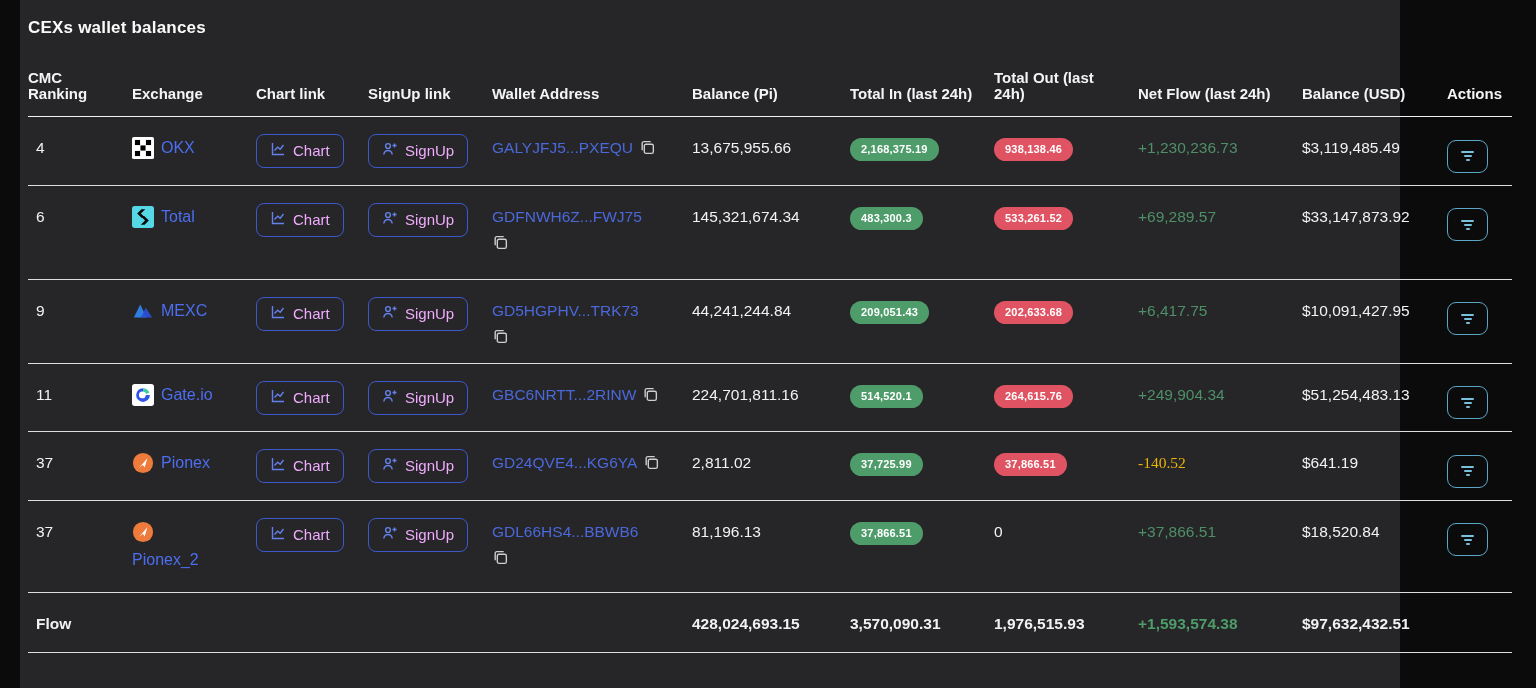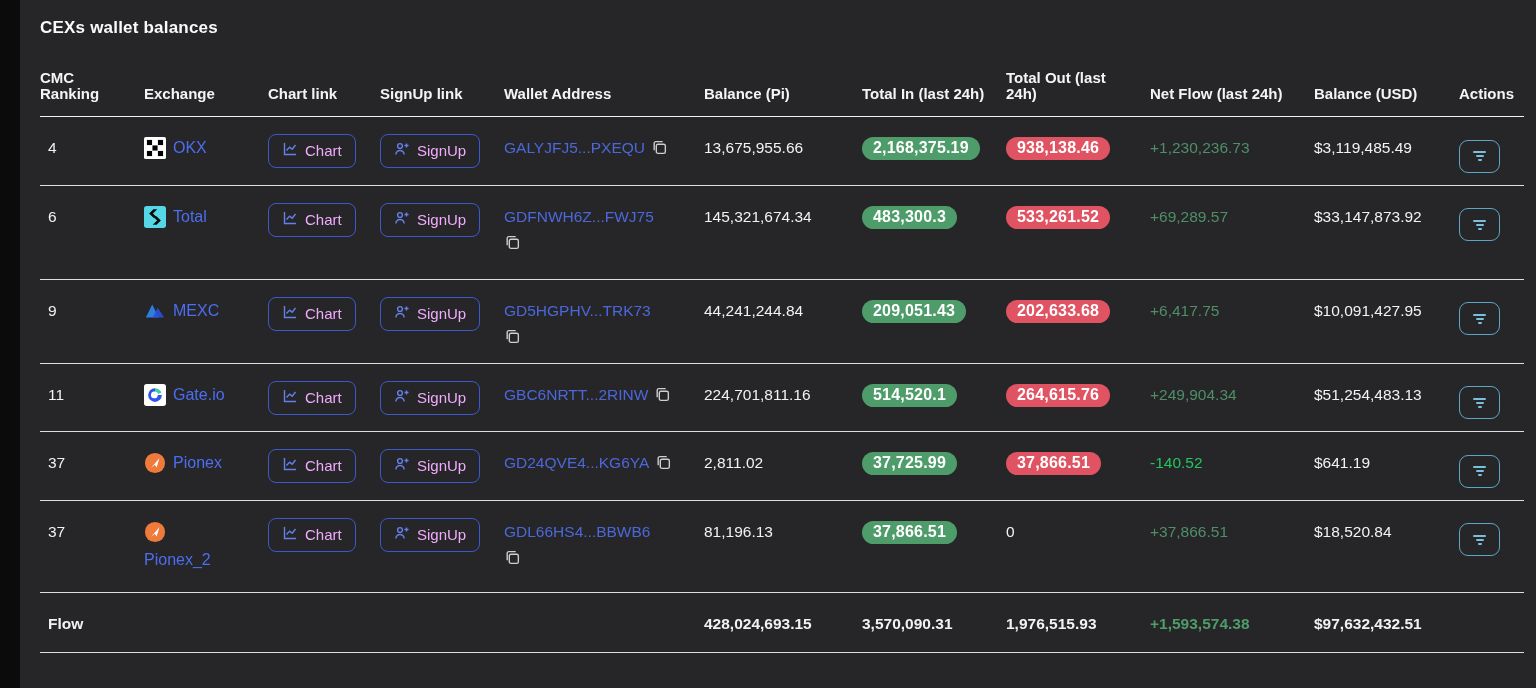--- a/index.html
+++ b/index.html
@@ -4,24 +4,24 @@
 <style>
   * { margin: 0; padding: 0; box-sizing: border-box; }
   html, body { width: 1536px; height: 688px; overflow: hidden; }
   body {
     background: #0b0b0c;
     font-family: "Liberation Sans", "DejaVu Sans", sans-serif;
     color: #f1f2f4;
   }
   .panel {
     margin-left: 20px;
-    width: 1516px;
+    width: 1380px;
     height: 688px;
     background: #262628;
-    padding: 0 20px;
+    padding: 0 8px;
   }
   .page-title {
     padding-top: 18px;
     font-size: 17px;
     font-weight: bold;
     color: #fafafa;
     letter-spacing: .2px;
   }
   table.cex-table {
     table-layout: fixed;
@@ -80,33 +80,33 @@
   .addr-link { color: #4b68da; text-decoration: none; cursor: pointer; font-size: 15.5px; }
   .copy-btn {
     display: inline-block; vertical-align: -3px; margin-left: 6px;
     cursor: pointer; line-height: 0;
   }
   .copy-btn svg { width: 17px; height: 17px; stroke: #cfcfcf; }
   .addr-line2 { margin-top: 4px; }
   .addr-line2 .copy-btn { margin-left: 0; }
   .badge {
     display: inline-block;
-    font-size: 16px;
+    font-size: 11px;
     font-weight: bold;
     color: #ffffff;
     padding: 4px 11px 5px;
     border-radius: 13px;
     line-height: 14px;
     margin-top: 0px;
     letter-spacing: .2px;
   }
   .badge.green { background: #4f9c6b; }
   .badge.red { background: #df5362; }
   .flow-pos { color: #4e8f68; }
-  .flow-neg { color: #22c55e; }
+  .flow-neg { color: #eab308; font-family: Liberation Serif, serif; }
   .total-flow { color: #4f9c6b; margin-top: 29px; }
   .action-btn {
     width: 41px; height: 33px;
     background: transparent;
     border: 1.5px solid #5aa6c6;
     border-radius: 9px;
     cursor: pointer;
     display: inline-flex;
     flex-direction: column;
     align-items: center;

